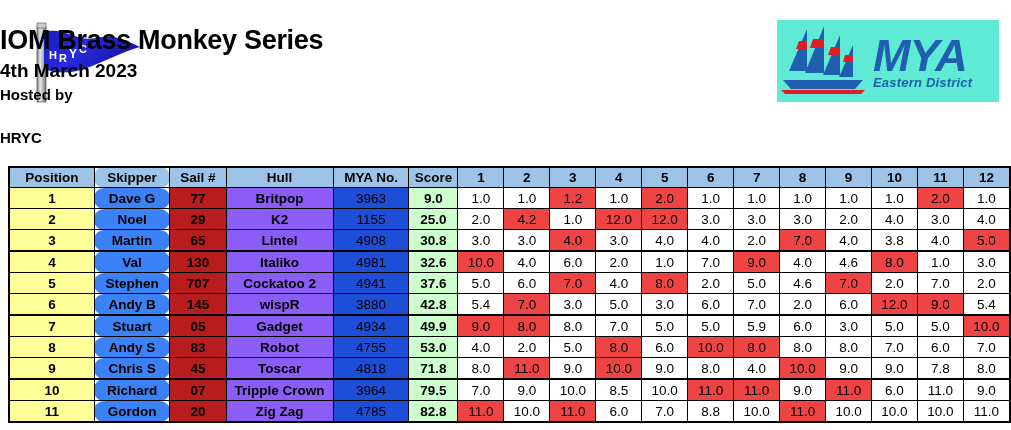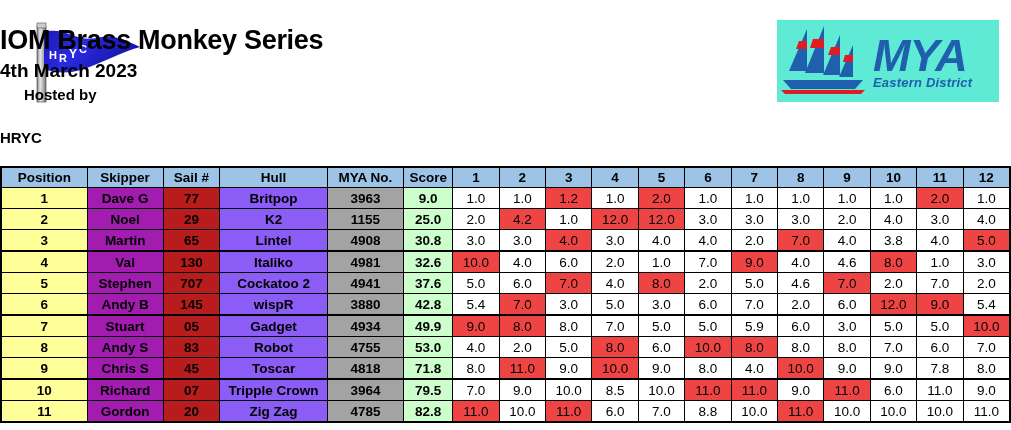--- a/index.html
+++ b/index.html
@@ -53,21 +53,20 @@
     color: #000000;
     line-height: 25px;
     margin-top: 2px;
   }
   .title-hostedby {
     font-size: 15px;
     font-weight: bold;
     color: #000000;
     line-height: 19px;
     margin-top: 2px;
-    padding-left: 24px;
   }
   .title-host {
     font-size: 15px;
     font-weight: bold;
     color: #000000;
     line-height: 19px;
     margin-top: 24px;
   }
 
   
@@ -104,21 +103,21 @@
     font-style: italic;
     color: #1F5FAE;
     text-align: center;
     letter-spacing: 0.2px;
     margin-top: -2px;
   }
 
   
   .table-wrap {
     position: absolute;
-    left: 0;
+    left: 8px;
     top: 166px;
   }
   table.results {
     border-collapse: collapse;
     table-layout: fixed;
     font-size: 13.5px;
   }
   table.results th,
   table.results td {
     border: 1px solid #000000;
@@ -132,49 +131,49 @@
   
   table.results thead th {
     background: #9DC3E6;
     font-weight: bold;
     color: #000000;
     font-size: 13.5px;
     height: 19px;
   }
   
   .col-pos    { width: 88px; }
-  .col-skip   { width: 76px; }
+  .col-skip   { width: 76px; border-radius: 10px; }
   .col-sail   { width: 56px; }
   .col-hull   { width: 106px; }
   .col-mya    { width: 76px; }
   .col-score  { width: 46px; }
   .col-race   { width: 45.5px; }
 
   
   td.c-pos {
     background: #FFFF99;
     font-weight: bold;
   }
   td.c-skip {
-    background: #a21caf;
+    background: #3b82f6;
     font-weight: bold;
     text-align: left;
     padding-left: 6px;
   }
   td.c-sail {
     background: #b91c1c;
     font-weight: bold;
   }
   td.c-hull {
     background: #8b5cf6;
     font-weight: bold;
   }
   td.c-mya {
-    background: #a3a3a3;
-    font-weight: bold;
+    background: #1d4ed8;
+    font-weight: normal;
   }
   td.c-score {
     background: #CCFFCC;
     font-weight: bold;
   }
   td.c-race {
     background: #FFFFFF;
     font-weight: normal;
     color: #000000;
   }

